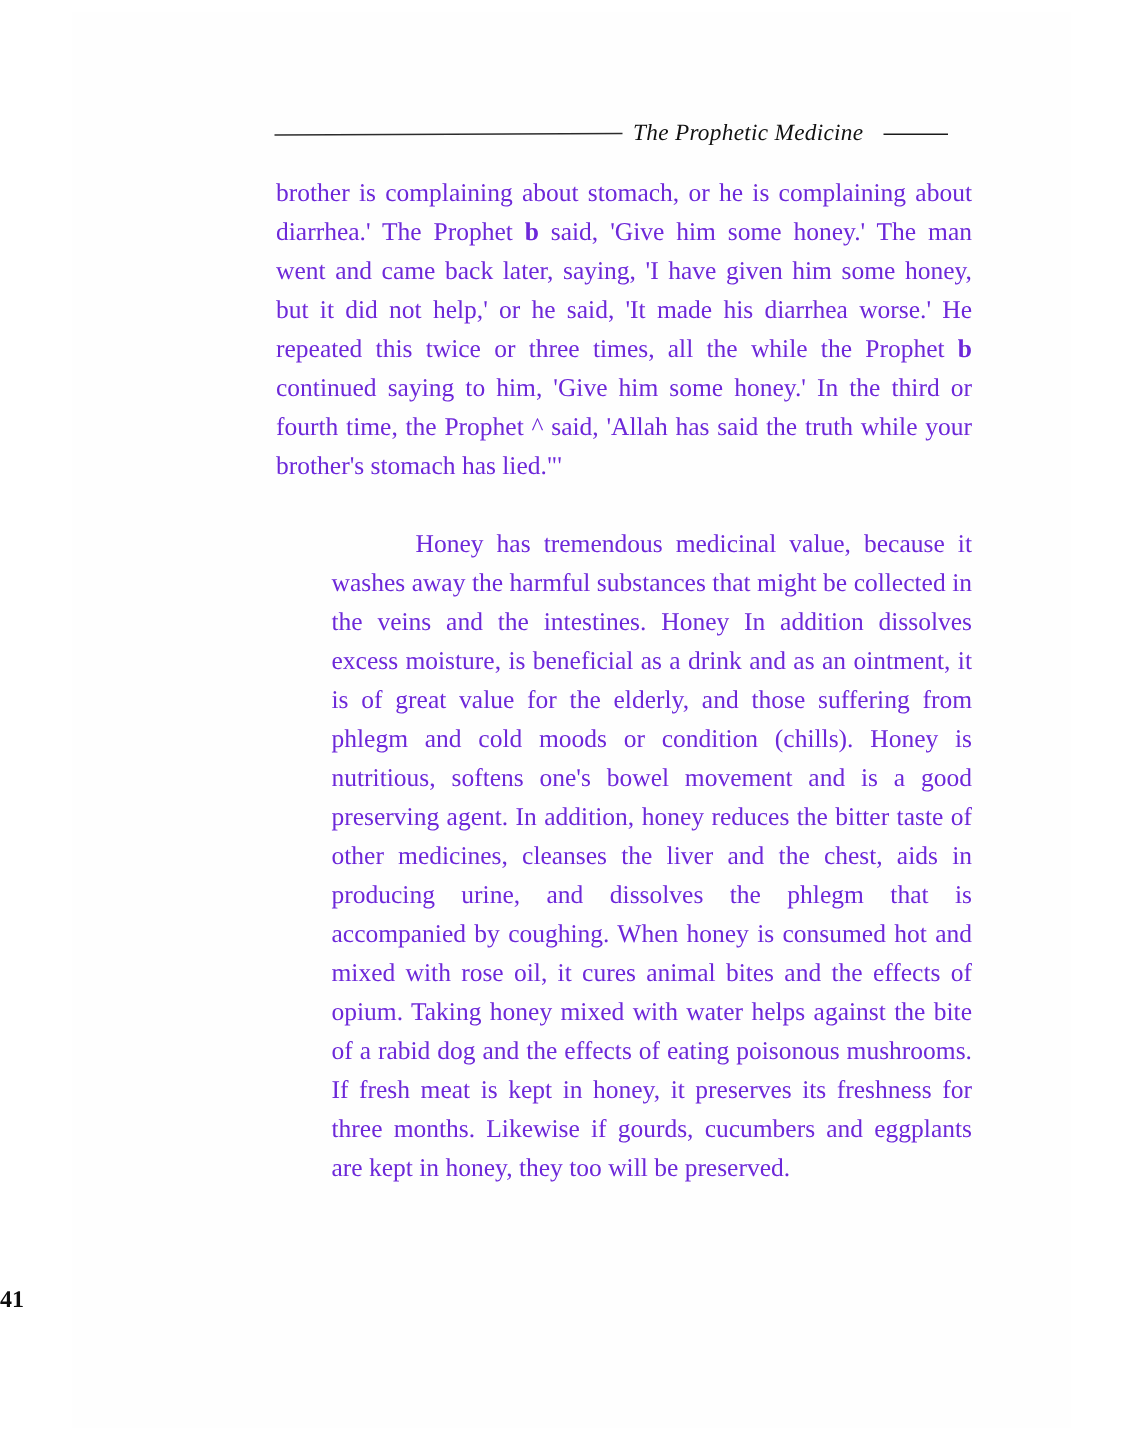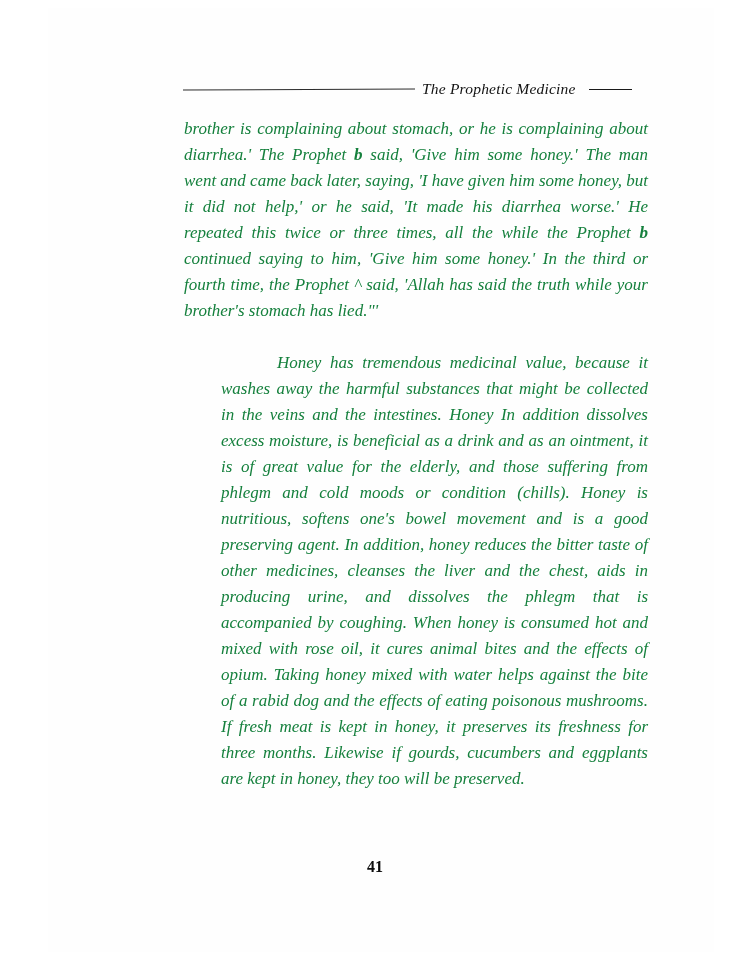--- a/index.html
+++ b/index.html
@@ -77,22 +77,21 @@
     top: 116px;
     width: 464px;
   }
 
   .para {
     margin: 0;
     text-align: justify;
     text-justify: inter-word;
     font-size: 17px;
     line-height: 26px;
-    color: #15803d;
-    font-style: italic;
+    color: #6d28d9;
     
   }
 
   .para + .para {
     margin-top: 26px;
     margin-left: 37px;
   }
 
   .para-indent {
     text-indent: 56px;
@@ -106,21 +105,21 @@
   .honorific-caret {
     font-weight: normal;
   }
 
   
   .folio {
     position: absolute;
     left: 0;
     top: 858px;
     width: 750px;
-    text-align: center;
+    text-align: left;
     font-size: 16px;
     font-weight: bold;
     color: #0d0d0d;
   }
 </style>
 </head>
 <body>
 
 <div class="page">
 

